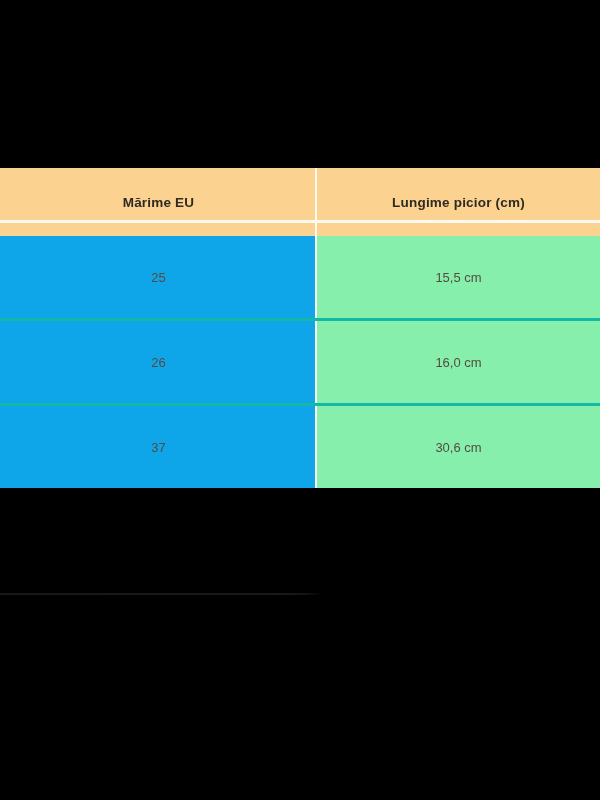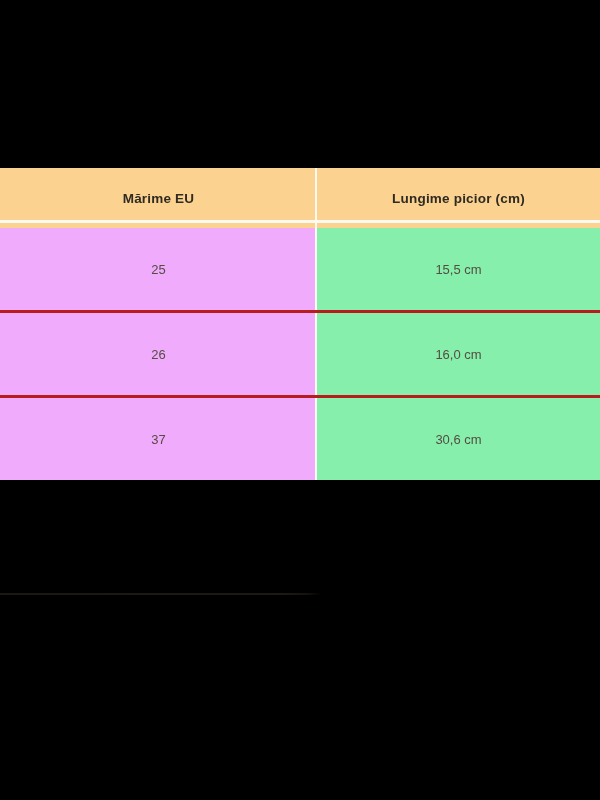--- a/index.html
+++ b/index.html
@@ -39,21 +39,21 @@
   #size-table th,
   #size-table td {
     text-align: center;
     vertical-align: middle;
     padding: 0 8px;
     border: 0;
   }
 
   
   #size-table thead th {
-    height: 60px;
+    height: 68px;
     background: #fbd290;
     color: #2f2a22;
     font-size: 13.5px;
     font-weight: bold;
     letter-spacing: 0.2px;
     white-space: nowrap;
   }
   
   #size-table thead th.h-left {
     box-shadow: inset -2px 0 0 #fefaf2;
@@ -62,30 +62,30 @@
   
   #size-table tbody td {
     height: 82px;
     color: #554c42;
     font-size: 13px;
     font-weight: normal;
     white-space: nowrap;
     position: relative;
   }
   #size-table tbody td.cell-size {
-    background: #f0abfc;
+    background: #0ea5e9;
     box-shadow: inset -2px 0 0 #fefaf4;
   }
   #size-table tbody td.cell-length {
     background: #86efac;
   }
 
   
   #size-table tbody tr + tr td {
-    border-top: 3px solid #b91c1c;
+    border-top: 3px solid #14b8a6;
   }
 
   
   .row-artifact {
     position: absolute;
     left: 0;
     top: 593px;
     width: 322px;
     height: 2px;
     background: linear-gradient(to right,

